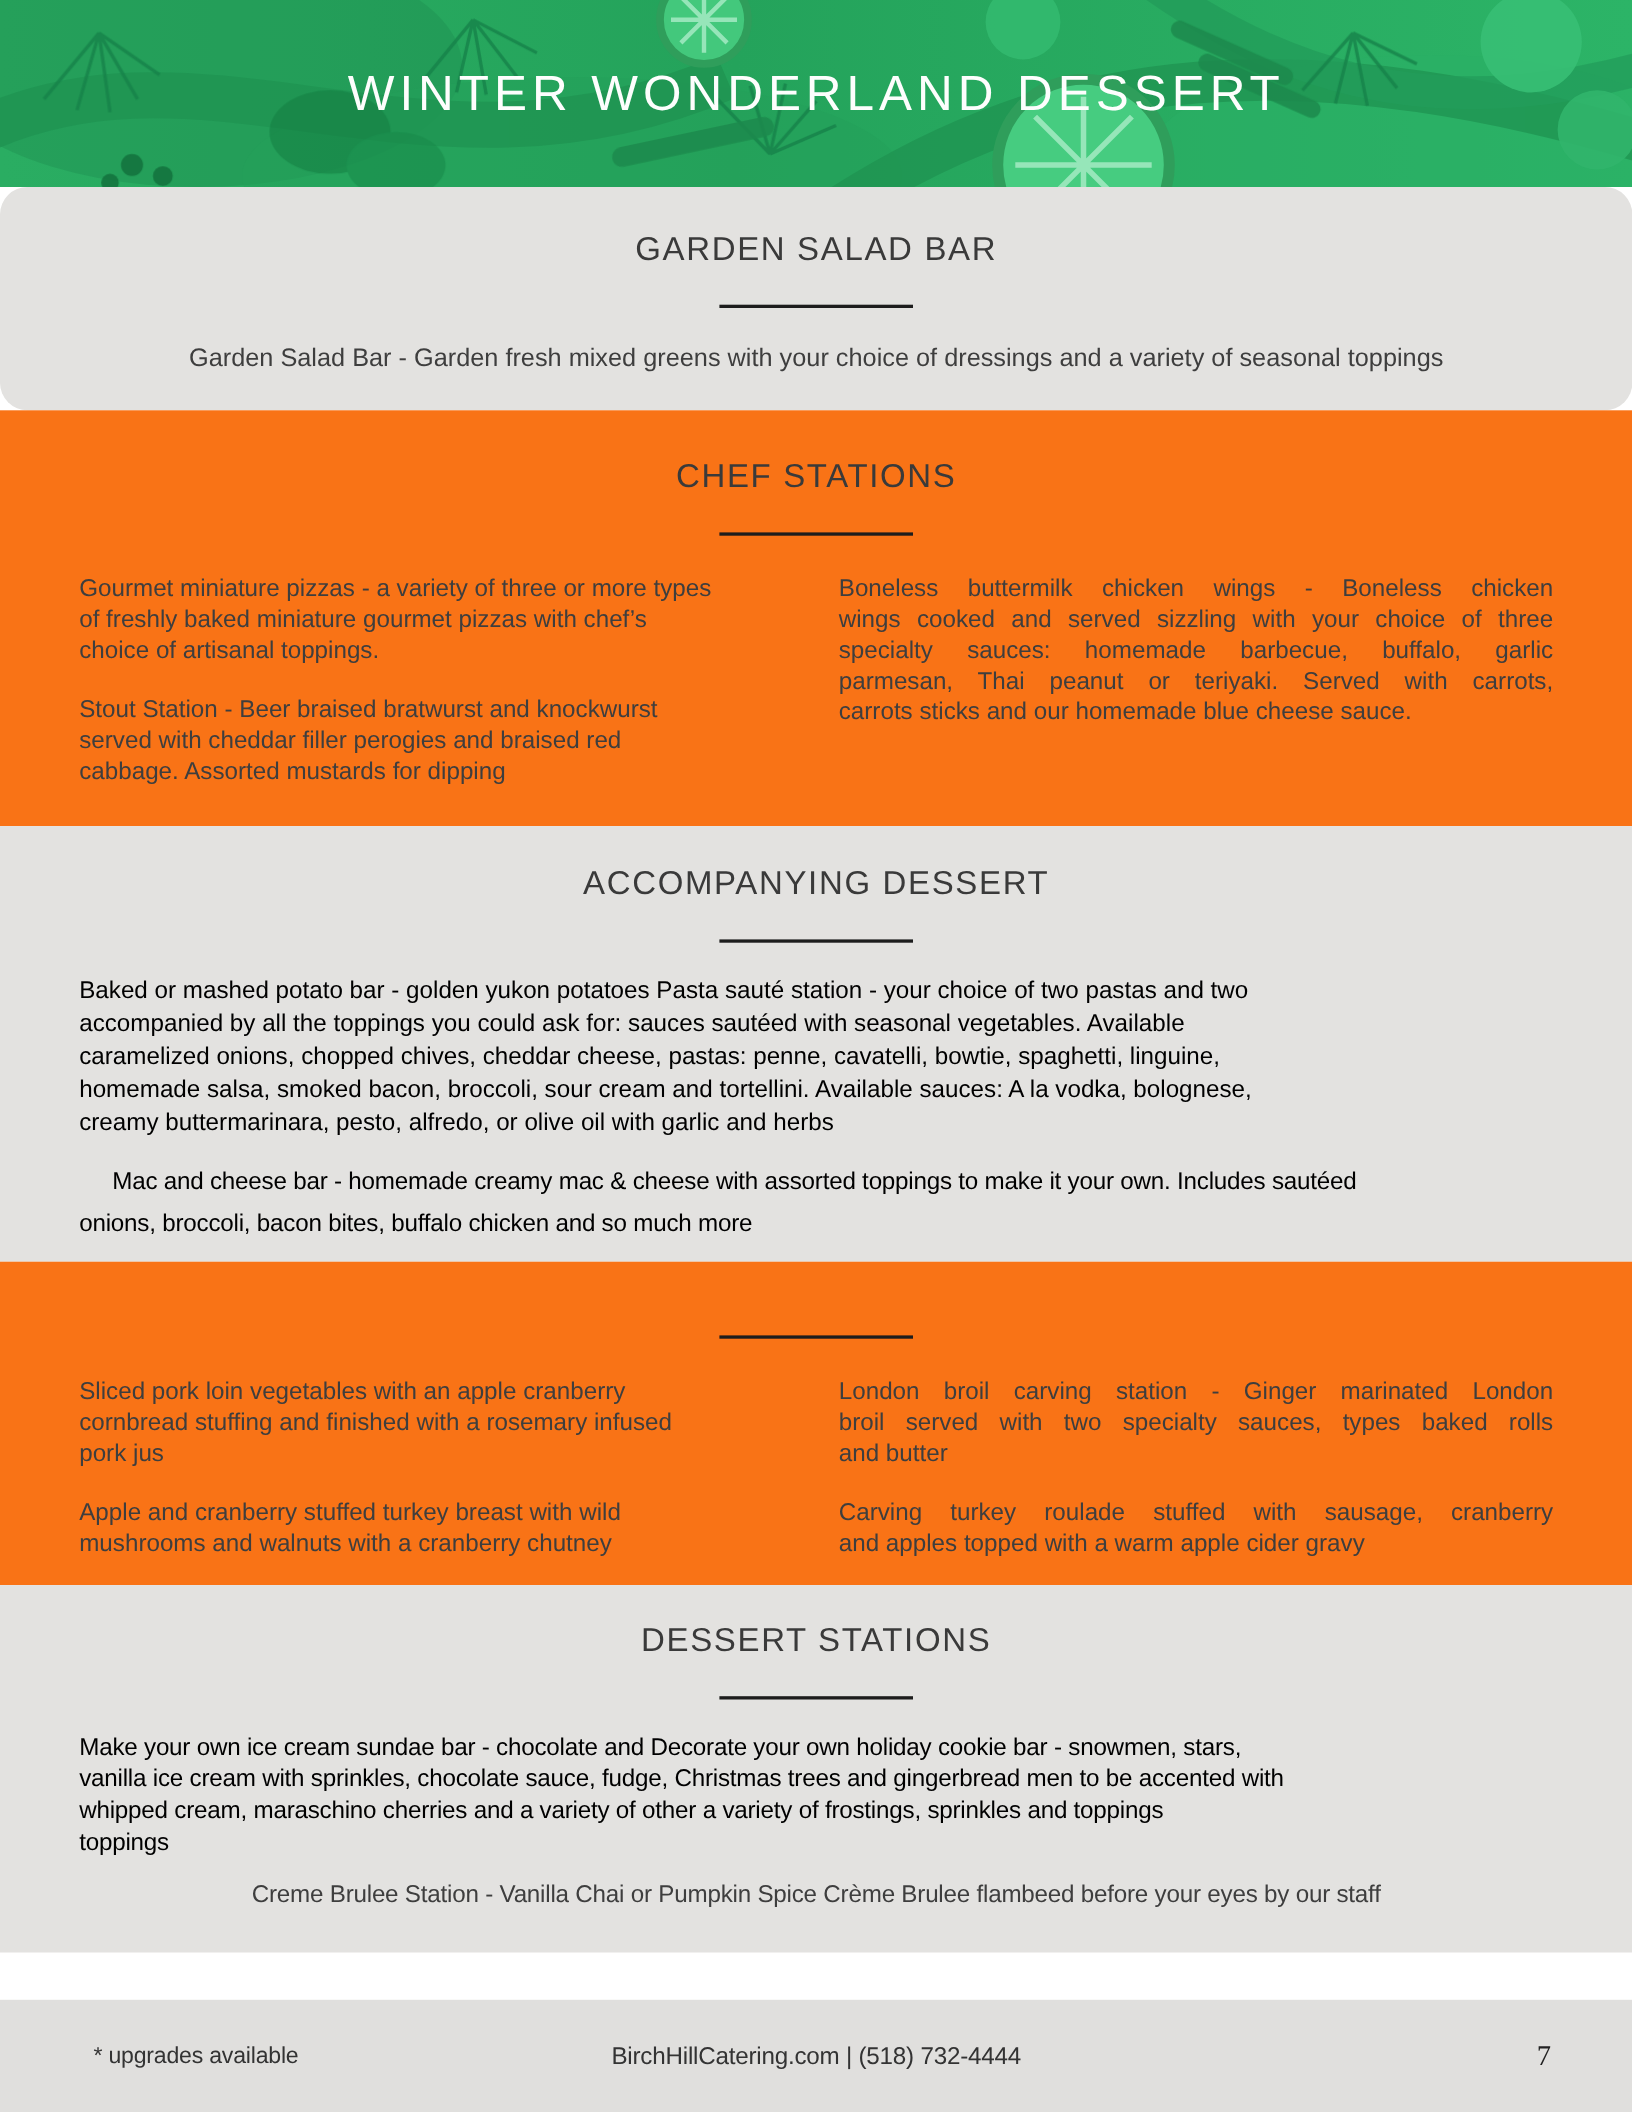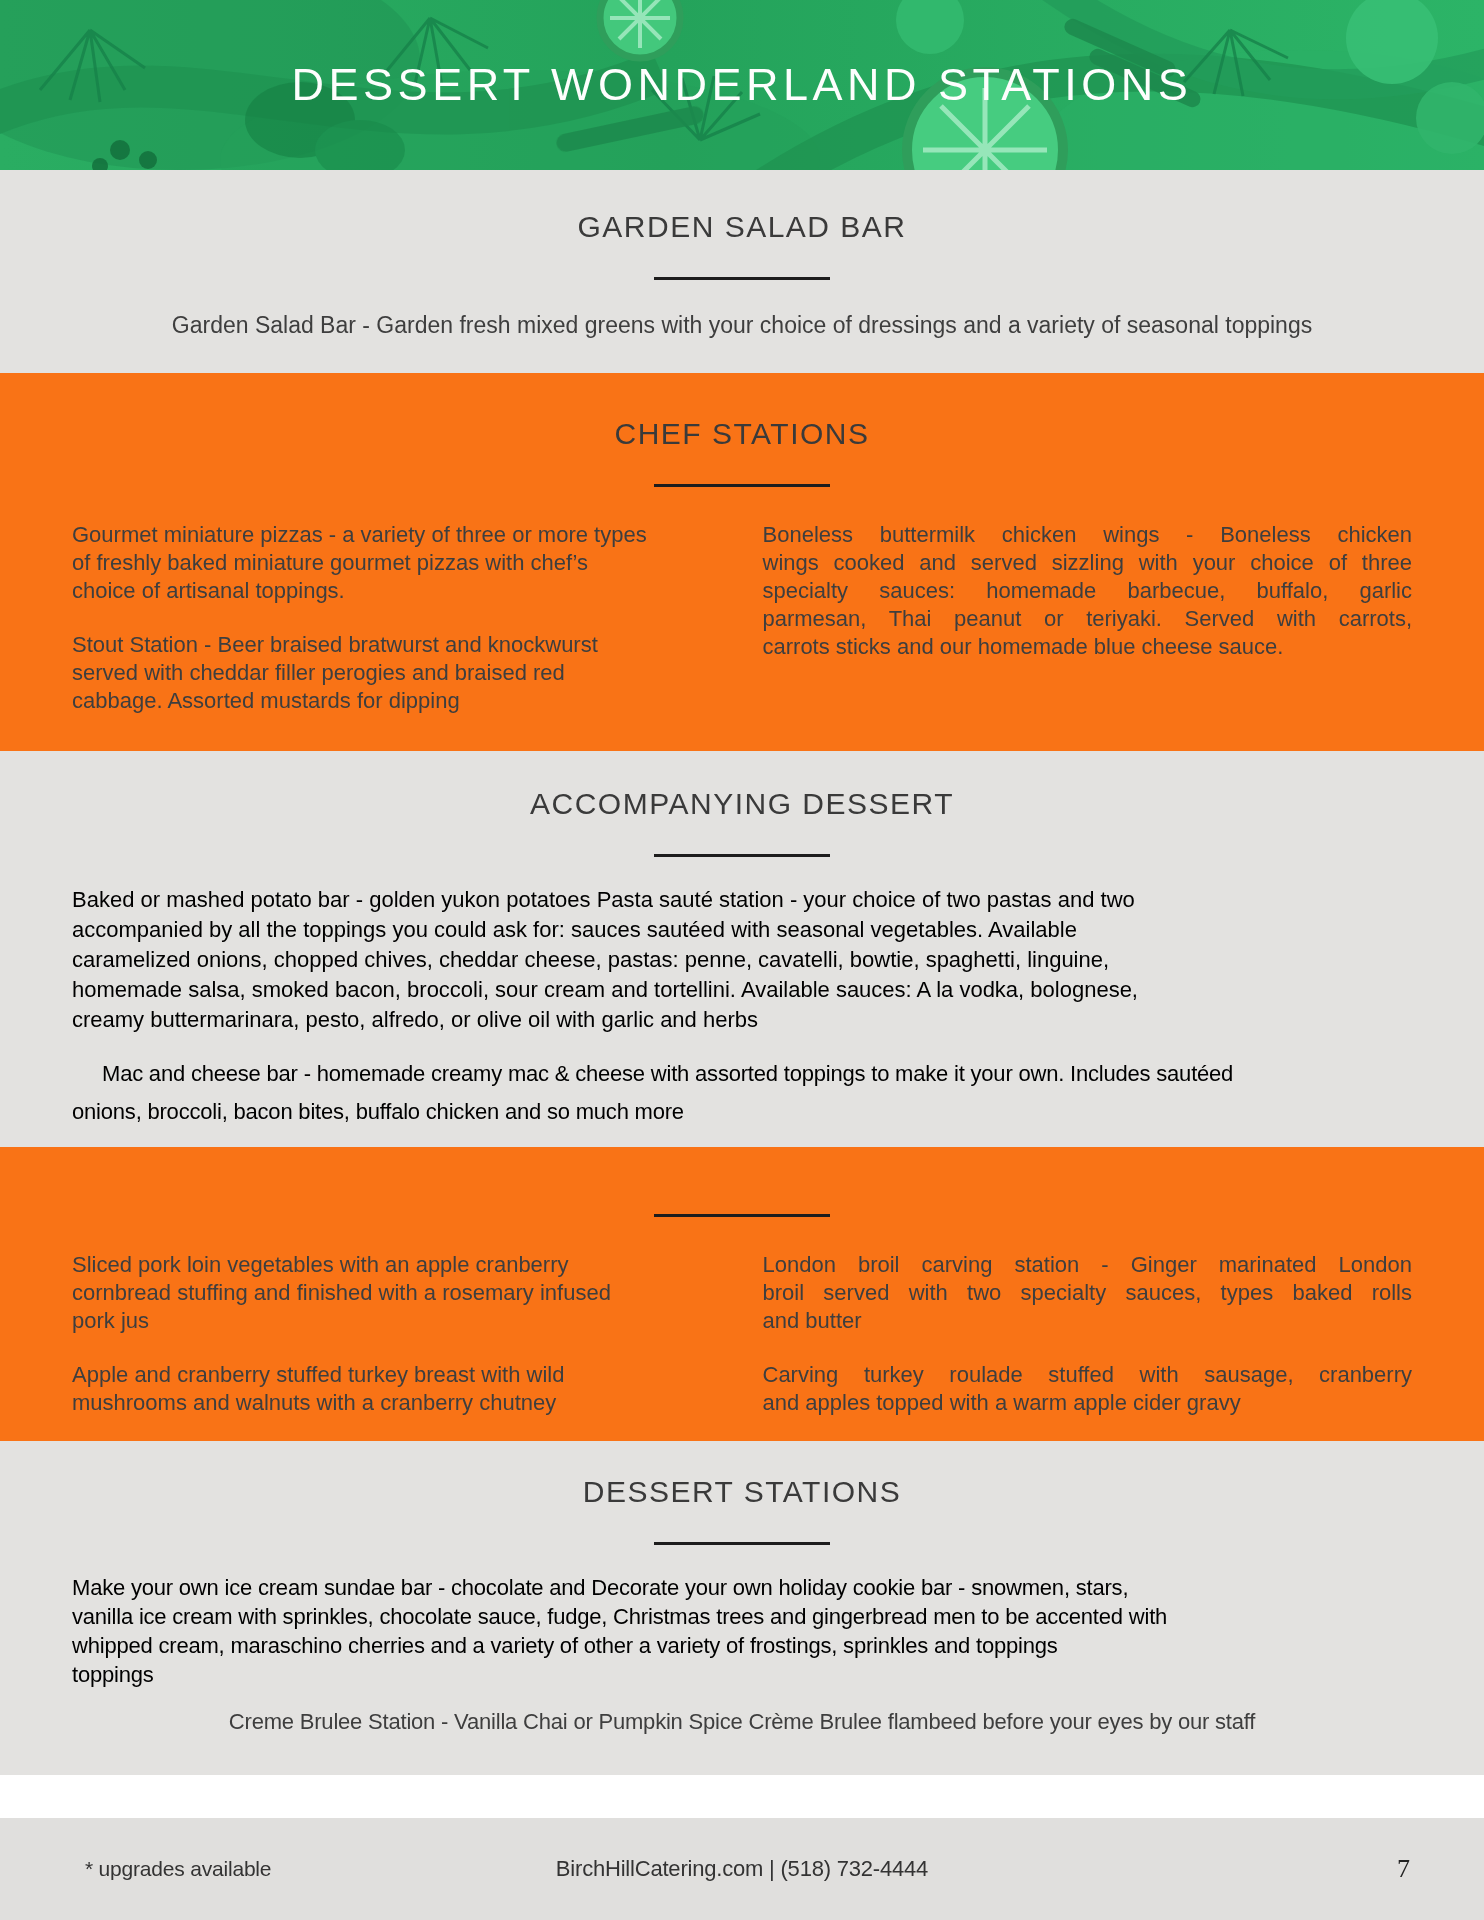--- a/index.html
+++ b/index.html
@@ -22,21 +22,21 @@
   
   section { flex:0 0 auto; }
   .band-gray { background:#e3e2e0; }
   .band-white { background:#f97316; }
   h2.heading {
     margin:0; text-align:center; font-size:30px; font-weight:400;
     letter-spacing:1.5px; color:#3a3a3a;
   }
   .rule { width:176px; height:3px; background:#1d1d1d; margin:33px auto 0; }
 
-  .sec-garden   { padding:40px 72px 34px; }
+  .sec-garden   { padding:40px 72px 34px;border-radius:25px; }
   .sec-chef     { padding:44px 72px 36px; }
   .sec-accomp   { padding:36px 72px 16px; }
   .sec-carving  { padding:34px 72px 24px; }
   .sec-dessert  { padding:34px 72px 40px; }
 
   .center-desc {
     margin:32px 0 0; text-align:center; font-size:23px; color:#3e3e3e;
   }
 
   .cols { display:flex; gap:54px; margin-top:34px; }
@@ -146,21 +146,21 @@
         <circle cx="1452" cy="118" r="36" fill="#31b56c" opacity="0.9"></circle>
         <circle cx="930" cy="20" r="34" fill="#35bb70" opacity="0.8"></circle>
       </g>
 
       <g fill="#126e3b" opacity="0.8">
         <circle cx="120" cy="150" r="10"></circle>
         <circle cx="148" cy="160" r="9"></circle>
         <circle cx="100" cy="166" r="8"></circle>
       </g>
     </svg>
-    <h1>DESSERT WONDERLAND STATIONS</h1>
+    <h1>WINTER WONDERLAND DESSERT</h1>
   </header>
 
   <section class="band-gray sec-garden">
     <h2 class="heading">GARDEN SALAD BAR</h2>
     <div class="rule"></div>
     <p class="center-desc">Garden Salad Bar - Garden fresh mixed greens with your choice of dressings and a variety of seasonal toppings</p>
   </section>
 
   <section class="band-white sec-chef">
     <h2 class="heading">CHEF STATIONS</h2>

